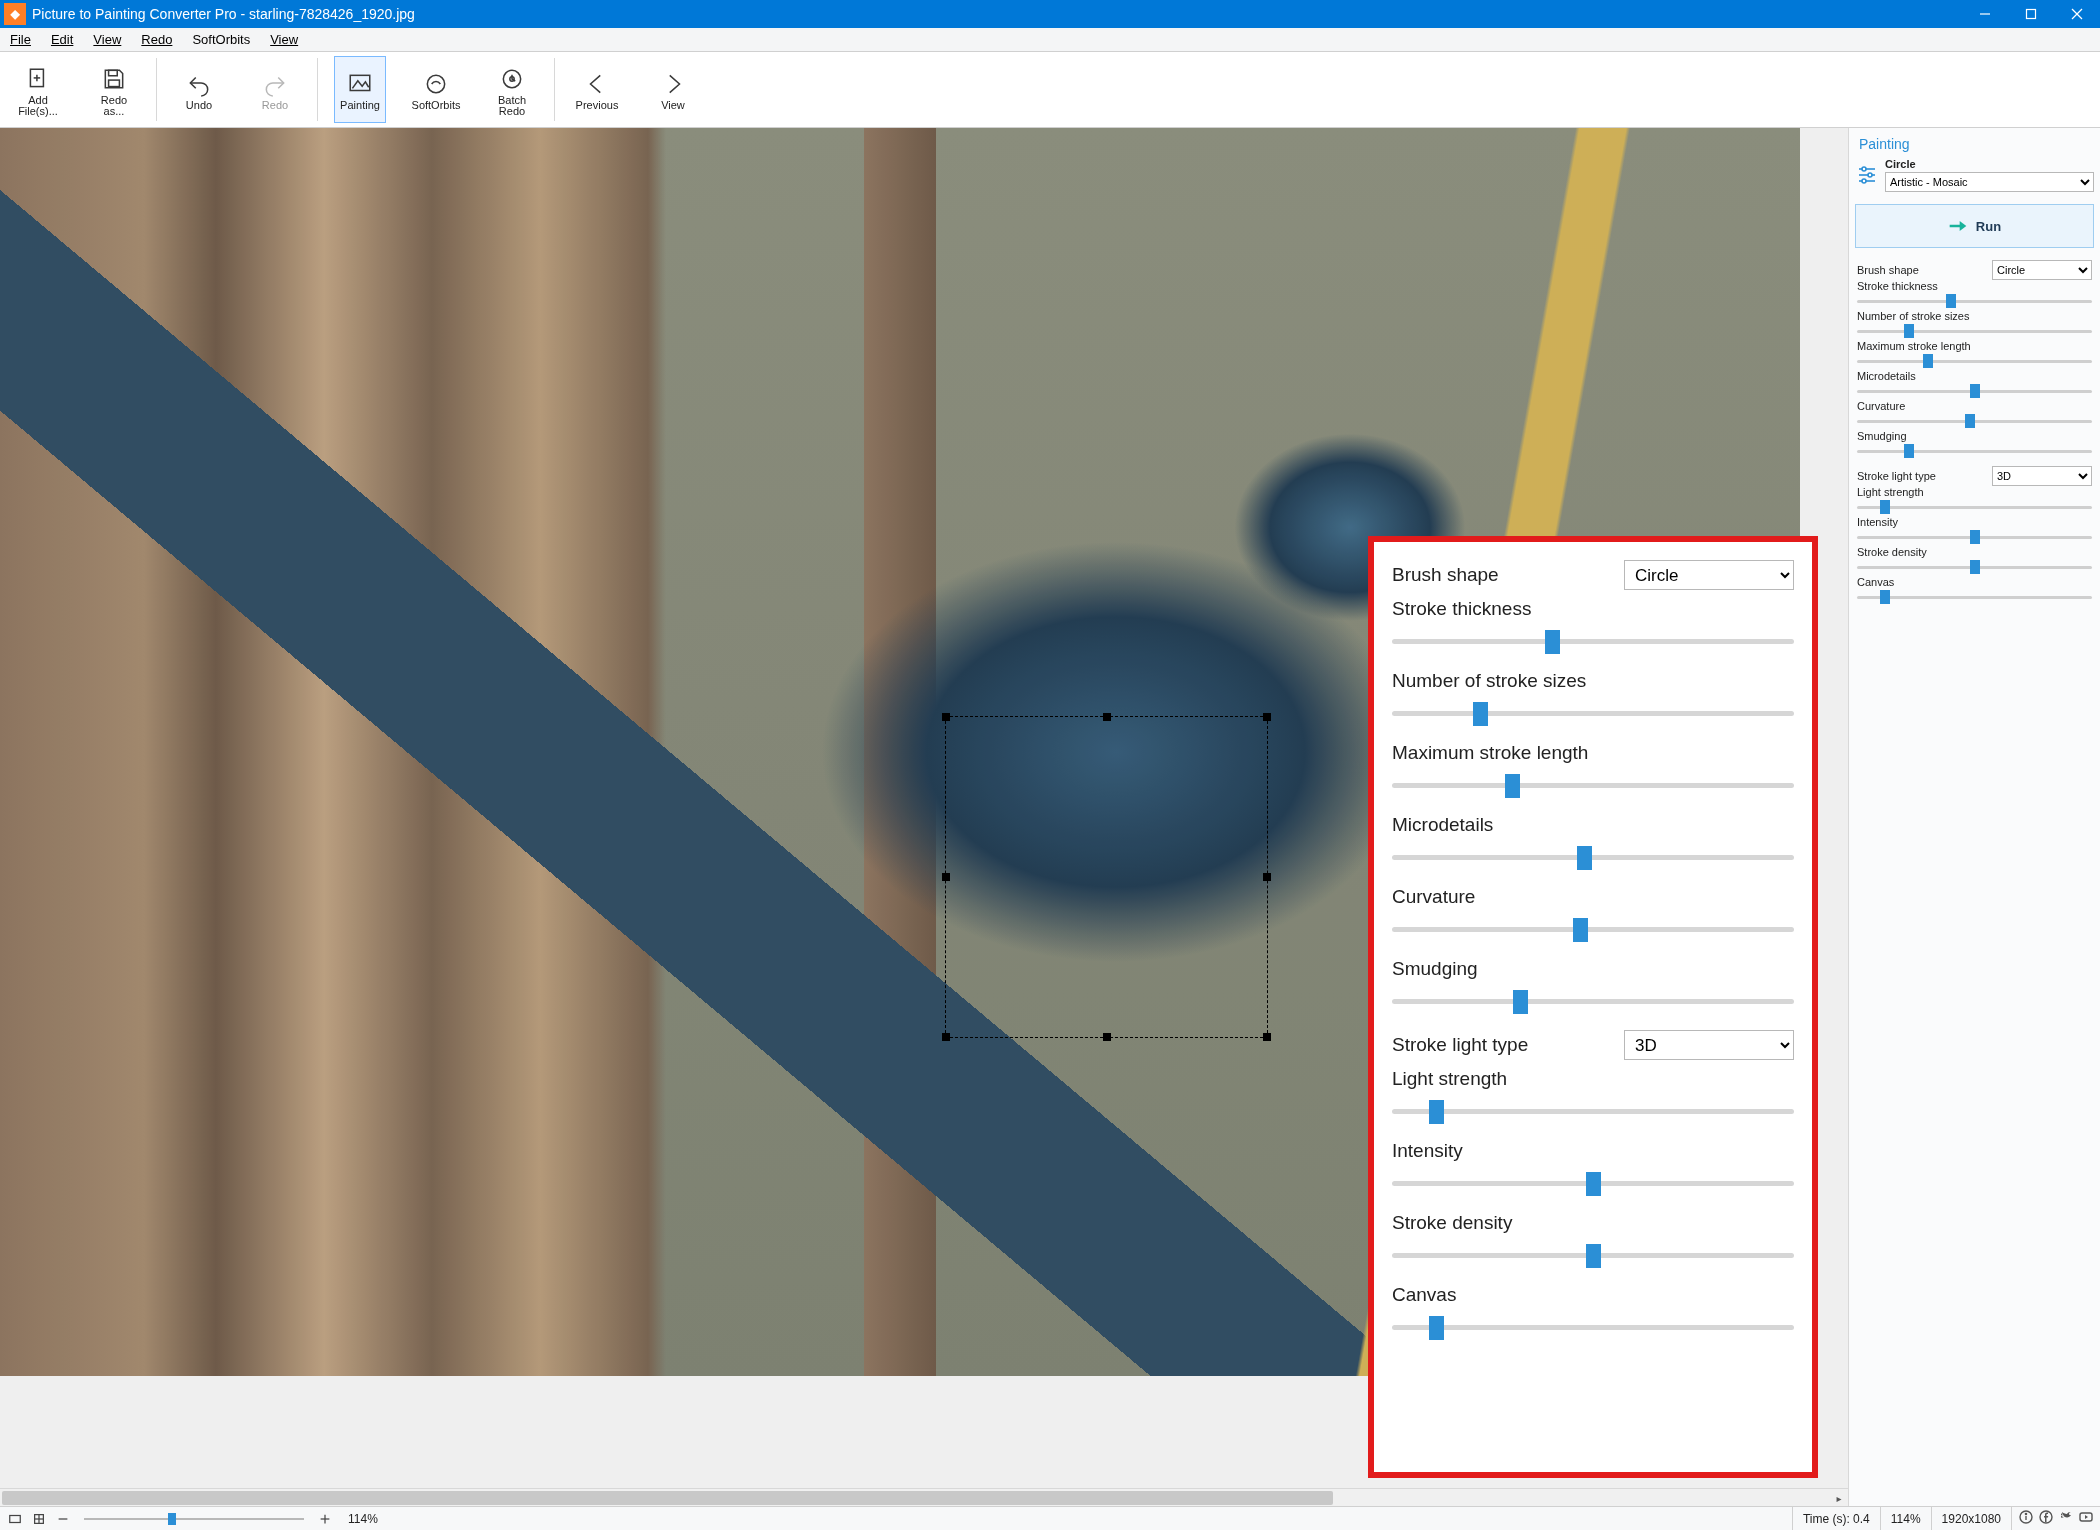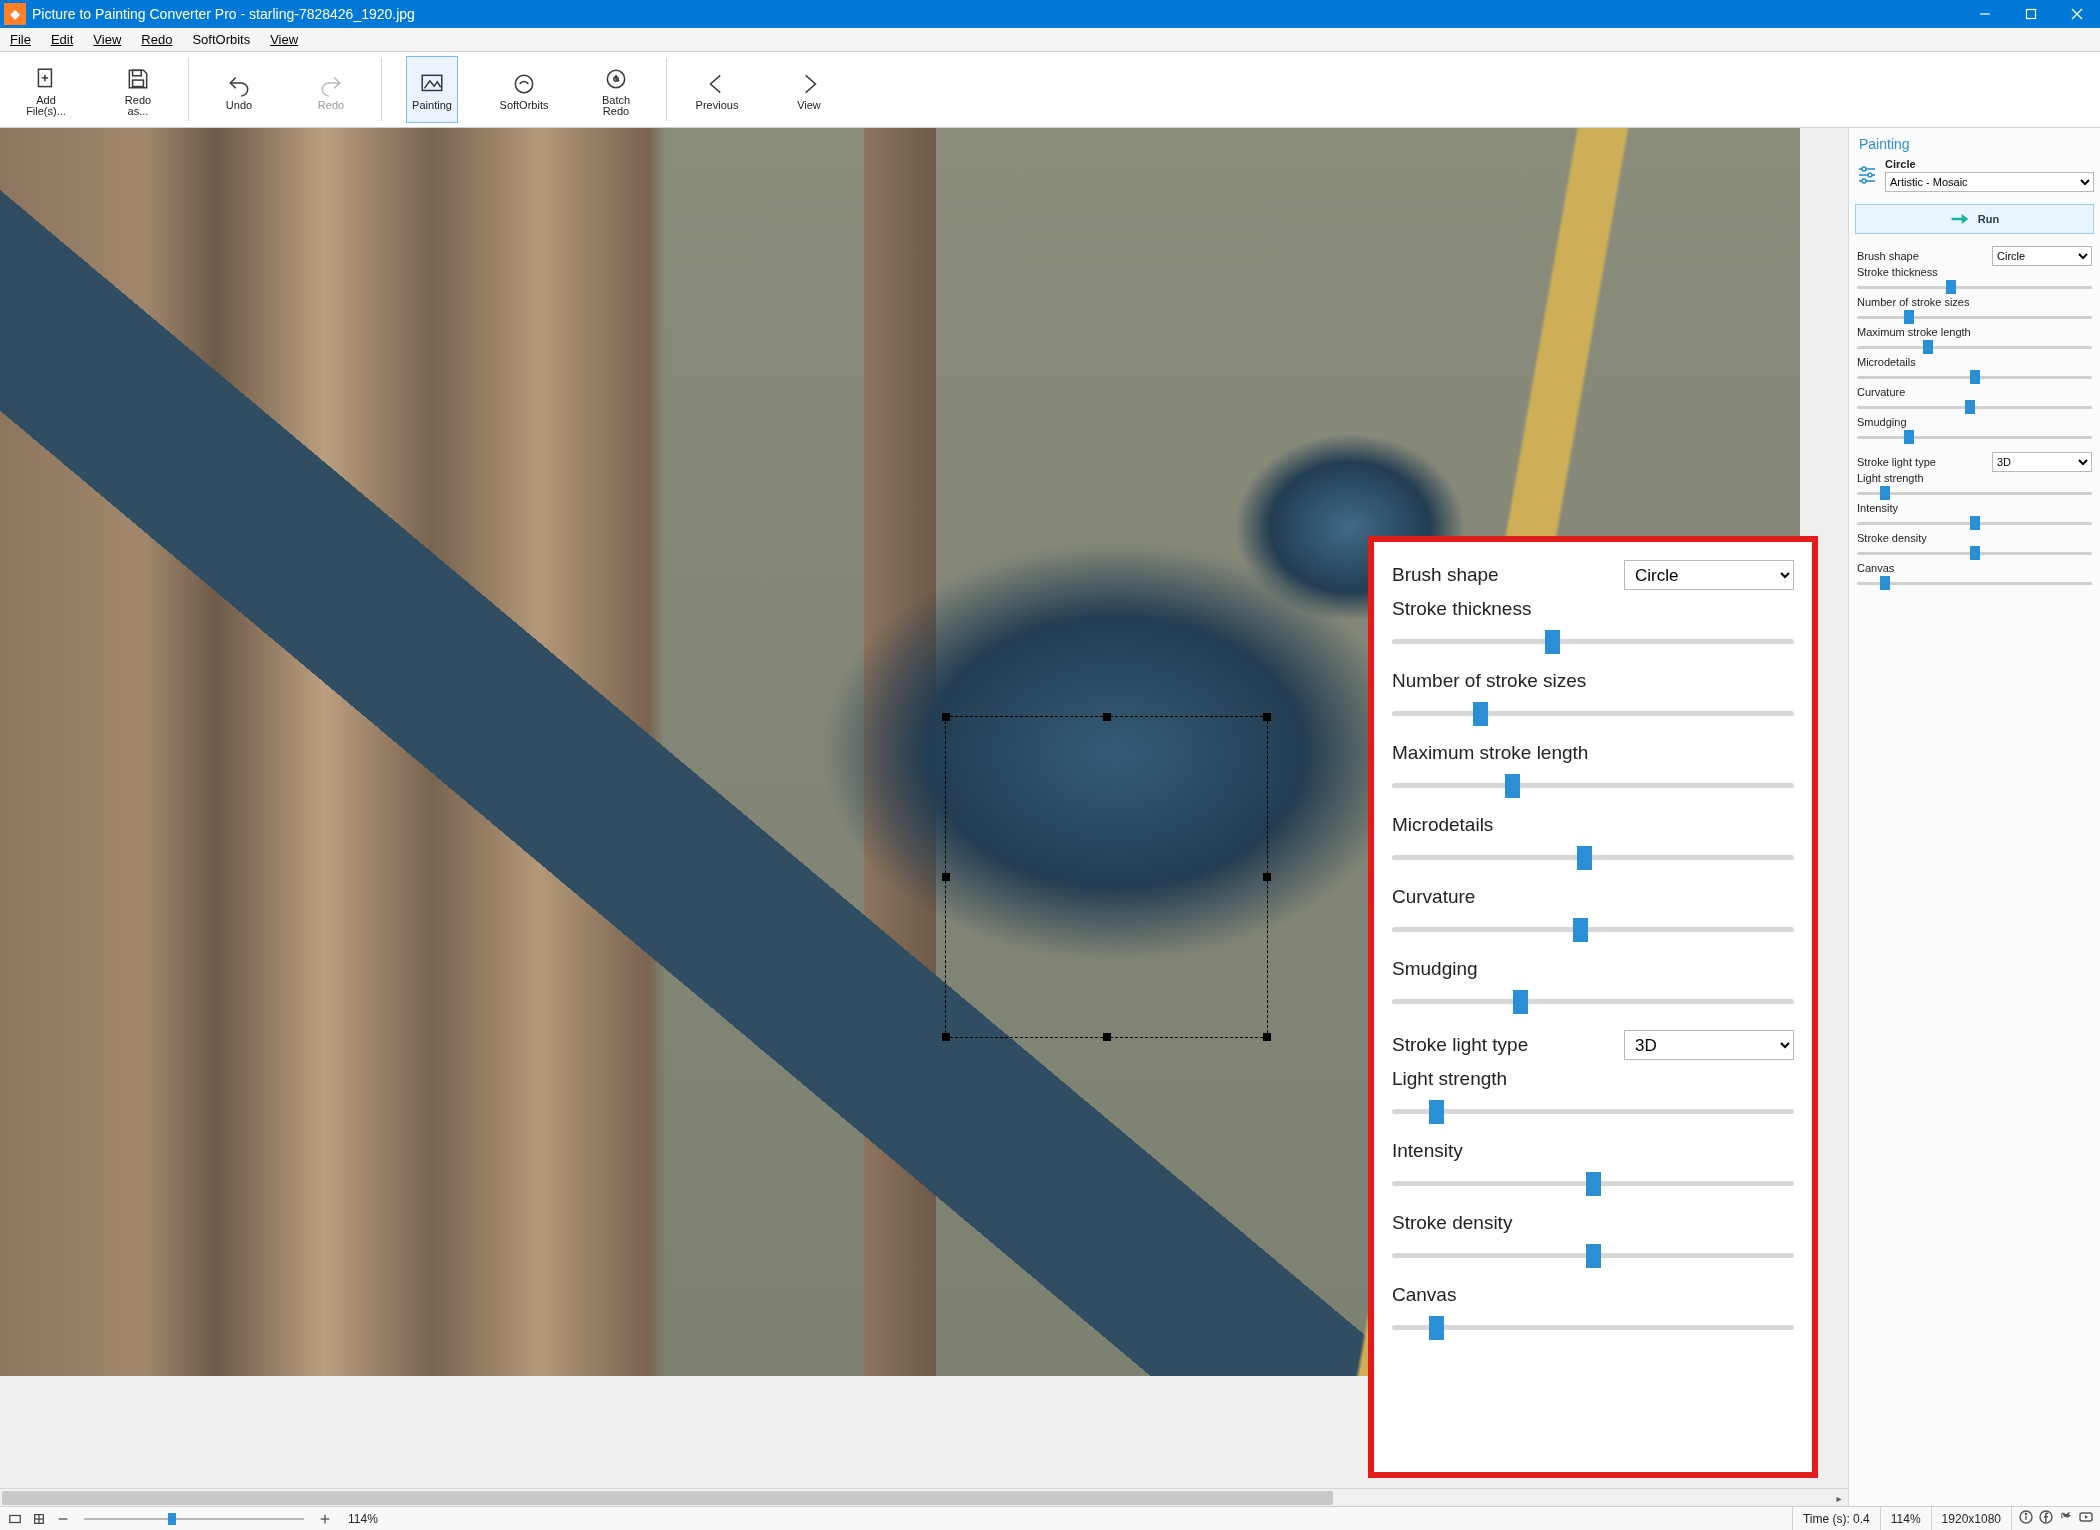--- a/index.html
+++ b/index.html
@@ -10,21 +10,21 @@
   .titlebar .title-text { flex: 0 0 auto; }
   .titlebar .spacer { flex: 1 1 auto; }
   .win-btn { width: 46px; height: 28px; display: inline-flex; align-items: center; justify-content: center; color: #fff; }
   .win-btn svg { width: 12px; height: 12px; stroke: #fff; stroke-width: 1.2; fill: none; }
   
   .menubar { height: 24px; background: #f4f5f6; border-bottom: 1px solid #d0d0d0; display: flex; align-items: center; font-size: 13px; }
   .menubar .menu-item { padding: 2px 10px; cursor: default; }
   .menubar .menu-item span.ul { text-decoration: underline; }
   
   .toolbar { height: 76px; background: #fff; border-bottom: 1px solid #d0d0d0; display: flex; align-items: stretch; }
-  .tool-btn { width: 52px; display: flex; flex-direction: column; align-items: center; justify-content: center; font-size: 11px; color: #222; gap: 2px; border: 1px solid transparent; margin: 4px 20px; padding-top: 2px; }
+  .tool-btn { width: 52px; display: flex; flex-direction: column; align-items: center; justify-content: center; font-size: 11px; color: #222; gap: 2px; border: 1px solid transparent; margin: 4px 12px; padding-top: 2px; }
   .tool-btn.active { border: 1px solid #7abaff; background: #eaf3ff; }
   .tool-btn .t-icon { width: 28px; height: 28px; display: flex; align-items: center; justify-content: center; }
   .tool-btn .t-icon svg { width: 26px; height: 26px; stroke: #3a3a3a; fill: none; stroke-width: 1.4; }
   .tool-btn .t-label { line-height: 1.0; text-align: center; white-space: pre-line; }
   .tool-sep { width: 1px; background: #d8d8d8; margin: 6px 4px; }
   .tool-btn.disabled { color: #999; }
   .tool-btn.disabled svg { stroke: #b8b8b8; }
   
   .workarea { position: relative; display: flex; height: calc(1530px - 28px - 24px - 76px - 24px); }
   .canvas-col { flex: 1 1 auto; display: flex; flex-direction: column; background: #efefef; position: relative; }
@@ -67,21 +67,21 @@
   .canvas-hscroll .arrow-l, .canvas-hscroll .arrow-r { position: absolute; top: 0; width: 18px; height: 18px; display: flex; align-items: center; justify-content: center; font-size: 10px; color: #555; }
   .canvas-hscroll .arrow-l { left: 0; } .canvas-hscroll .arrow-r { right: 0; }
   
   .side { width: 252px; background: #fafbfc; border-left: 1px solid #d8d8d8; display: flex; flex-direction: column; font-size: 12px; color: #222; }
   .side .panel-title { color: #2b8fd6; font-size: 14px; padding: 8px 10px 6px 10px; }
   .side .presets-row { display: flex; align-items: center; gap: 6px; padding: 0 6px 6px 6px; }
   .side .presets-row .gear { width: 24px; height: 24px; }
   .side .presets-col { flex: 1; }
   .side .presets-col .lbl { font-size: 11px; font-weight: bold; margin-bottom: 2px; }
   .side select { width: 100%; height: 20px; font-size: 11px; border: 1px solid #b8b8b8; background: #fff; }
-  .run-btn { margin: 6px 6px 10px 6px; height: 30px; border: 1px solid #9fcdf0; background: #eaf4fc; display: flex; align-items: center; justify-content: center; gap: 8px; font-weight: bold; font-size: 11px; color: #1f3a55; }
+  .run-btn { margin: 6px 6px 10px 6px; height: 44px; border: 1px solid #9fcdf0; background: #eaf4fc; display: flex; align-items: center; justify-content: center; gap: 8px; font-weight: bold; font-size: 13px; color: #1f3a55; }
   .run-btn svg { width: 20px; height: 14px; }
   .side-fieldrow { display: flex; align-items: center; justify-content: space-between; padding: 2px 8px 0 8px; font-size: 11px; }
   .side-fieldrow select { width: 100px; }
   .side-sliderrow { padding: 0 8px 2px 8px; font-size: 11px; }
   .side-sliderrow .lbl { display: block; margin-bottom: 2px; }
   .slider { position: relative; height: 14px; }
   .slider .track { position: absolute; left: 0; right: 0; top: 6px; height: 3px; background: #cfcfcf; border-radius: 2px; }
   .slider .thumb { position: absolute; top: 0; width: 10px; height: 14px; background: #2b8fd6; }
   
   .overlay {

